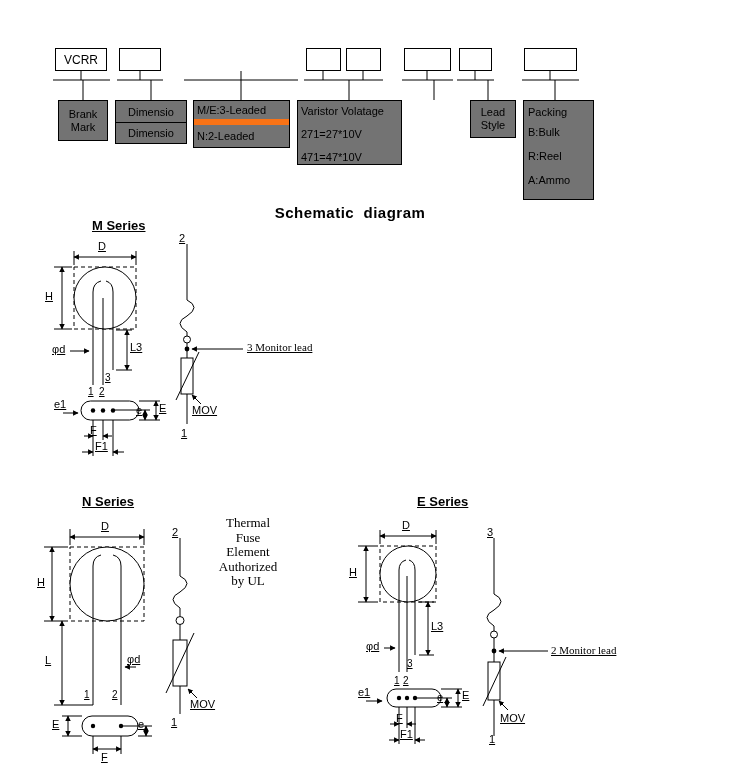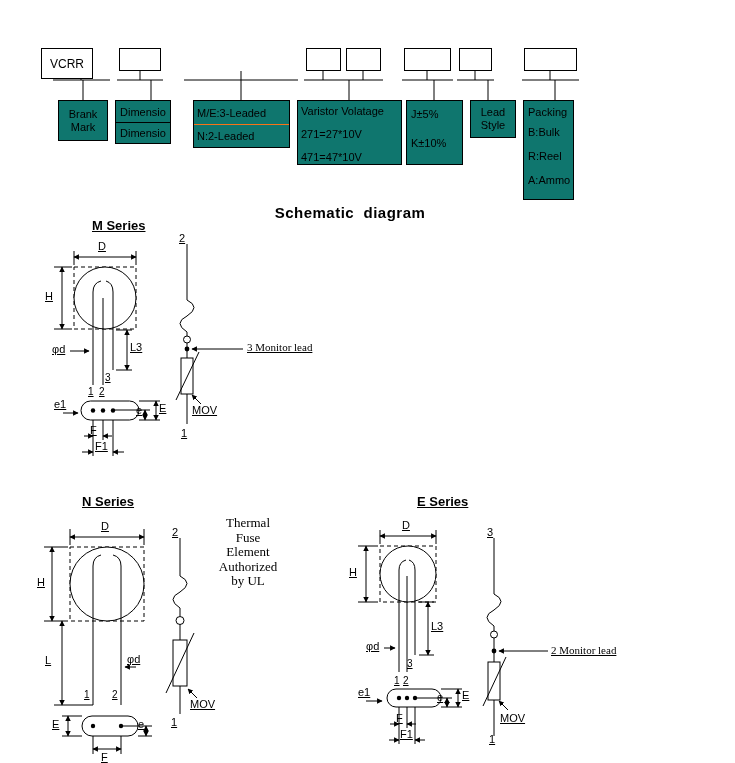--- a/index.html
+++ b/index.html
@@ -11,21 +11,21 @@
   .b { font-weight:bold; }
   .s10 { font-size:10px; line-height:11px; }
   .s13 { font-size:13px; line-height:14px; }
   .serif { font-family:"Liberation Serif", serif; }
   .page-title { position:absolute; left:0; top:11px; width:660px; text-align:center;
                 font-size:16px; font-weight:bold; }
   .sch-heading { position:absolute; left:0; top:204px; width:700px; text-align:center;
                  font-size:15px; font-weight:bold; letter-spacing:.5px; white-space:pre; }
   .box { position:absolute; border:1px solid #000; background:#fff; display:flex;
          align-items:center; justify-content:center; font-size:12px; }
-  .descbox { position:absolute; border:1px solid #000; background:#0f766e; font-size:11px; }
+  .descbox { position:absolute; border:1px solid #000; background:#737373; font-size:11px; }
   .colc { display:flex; flex-direction:column; align-items:center; justify-content:center;
           line-height:13px; }
   .cell { display:flex; align-items:center; justify-content:center; }
   .cell.l { justify-content:flex-start; padding-left:3px; }
   .thermal { position:absolute; left:206px; top:516px; width:84px; text-align:center;
              font-family:"Liberation Serif", serif; font-size:13px; line-height:14.5px; }
 </style>
 </head>
 <body>
 
@@ -165,60 +165,56 @@
         <rect x="488" y="662" width="12" height="38" fill="#fff"></rect>
         <line x1="483" y1="706" x2="506" y2="657"></line>
         <line x1="494" y1="700" x2="494" y2="736"></line>
         <line x1="508" y1="710" x2="499" y2="701" marker-end="url(#arr)"></line>
       </g>
     </g>
   </svg>
 
   <div class="sch-heading">Schematic  diagram</div>
 
-  <div class="box" style="left:41px;top:48px;width:52px;height:31px">VCRR</div>
+  <div class="box" style="left:55px;top:48px;width:52px;height:23px">VCRR</div>
   <div class="box" style="left:119px;top:48px;width:42px;height:23px"></div>
   <div class="box" style="left:306px;top:48px;width:35px;height:23px"></div>
   <div class="box" style="left:346px;top:48px;width:35px;height:23px"></div>
   <div class="box" style="left:404px;top:48px;width:47px;height:23px"></div>
   <div class="box" style="left:459px;top:48px;width:33px;height:23px"></div>
   <div class="box" style="left:524px;top:48px;width:53px;height:23px"></div>
 
   <div class="descbox colc" style="left:58px;top:100px;width:50px;height:41px">
     <div>Brank</div>
     <div>Mark</div>
   </div>
 
-  <div class="descbox" style="left:115px;top:100px;width:56px;height:44px">
+  <div class="descbox" style="left:115px;top:100px;width:72px;height:44px">
     <div class="cell" style="height:22px;border-bottom:1px solid #000">Dimensio</div>
     <div class="cell" style="height:20px">Dimensio</div>
   </div>
 
   <div class="descbox" style="left:193px;top:100px;width:97px;height:48px">
-    <div class="cell l" style="height:24px;border-bottom:1px solid #f97316">M/E:3-Leaded</div>
+    <div class="cell l" style="height:24px;border-bottom:6px solid #f97316">M/E:3-Leaded</div>
     <div class="cell l" style="height:22px">N:2-Leaded</div>
   </div>
 
   <div class="descbox" style="left:297px;top:100px;width:105px;height:65px;padding:4px 3px">
     <div>Varistor Volatage</div>
     <div style="margin-top:11px">271=27*10V</div>
     <div style="margin-top:11px">471=47*10V</div>
   </div>
 
-  <div class="descbox" style="left:406px;top:100px;width:57px;height:65px;padding:7px 4px">
-    <div>J±5%</div>
-    <div style="margin-top:17px">K±10%</div>
-  </div>
 
   <div class="descbox colc" style="left:470px;top:100px;width:46px;height:38px">
     <div>Lead</div>
     <div>Style</div>
   </div>
 
-  <div class="descbox" style="left:523px;top:100px;width:51px;height:100px;padding:5px 4px">
+  <div class="descbox" style="left:523px;top:100px;width:71px;height:100px;padding:5px 4px">
     <div>Packing</div>
     <div style="margin-top:8px">B:Bulk</div>
     <div style="margin-top:12px">R:Reel</div>
     <div style="margin-top:12px">A:Ammo</div>
   </div>
 
   <span class="lbl b s13" style="left:92px;top:219px">M Series</span>
   <span class="lbl" style="left:98px;top:240px">D</span>
   <span class="lbl" style="left:45px;top:290px">H</span>
   <span class="lbl" style="left:130px;top:341px">L3</span>

